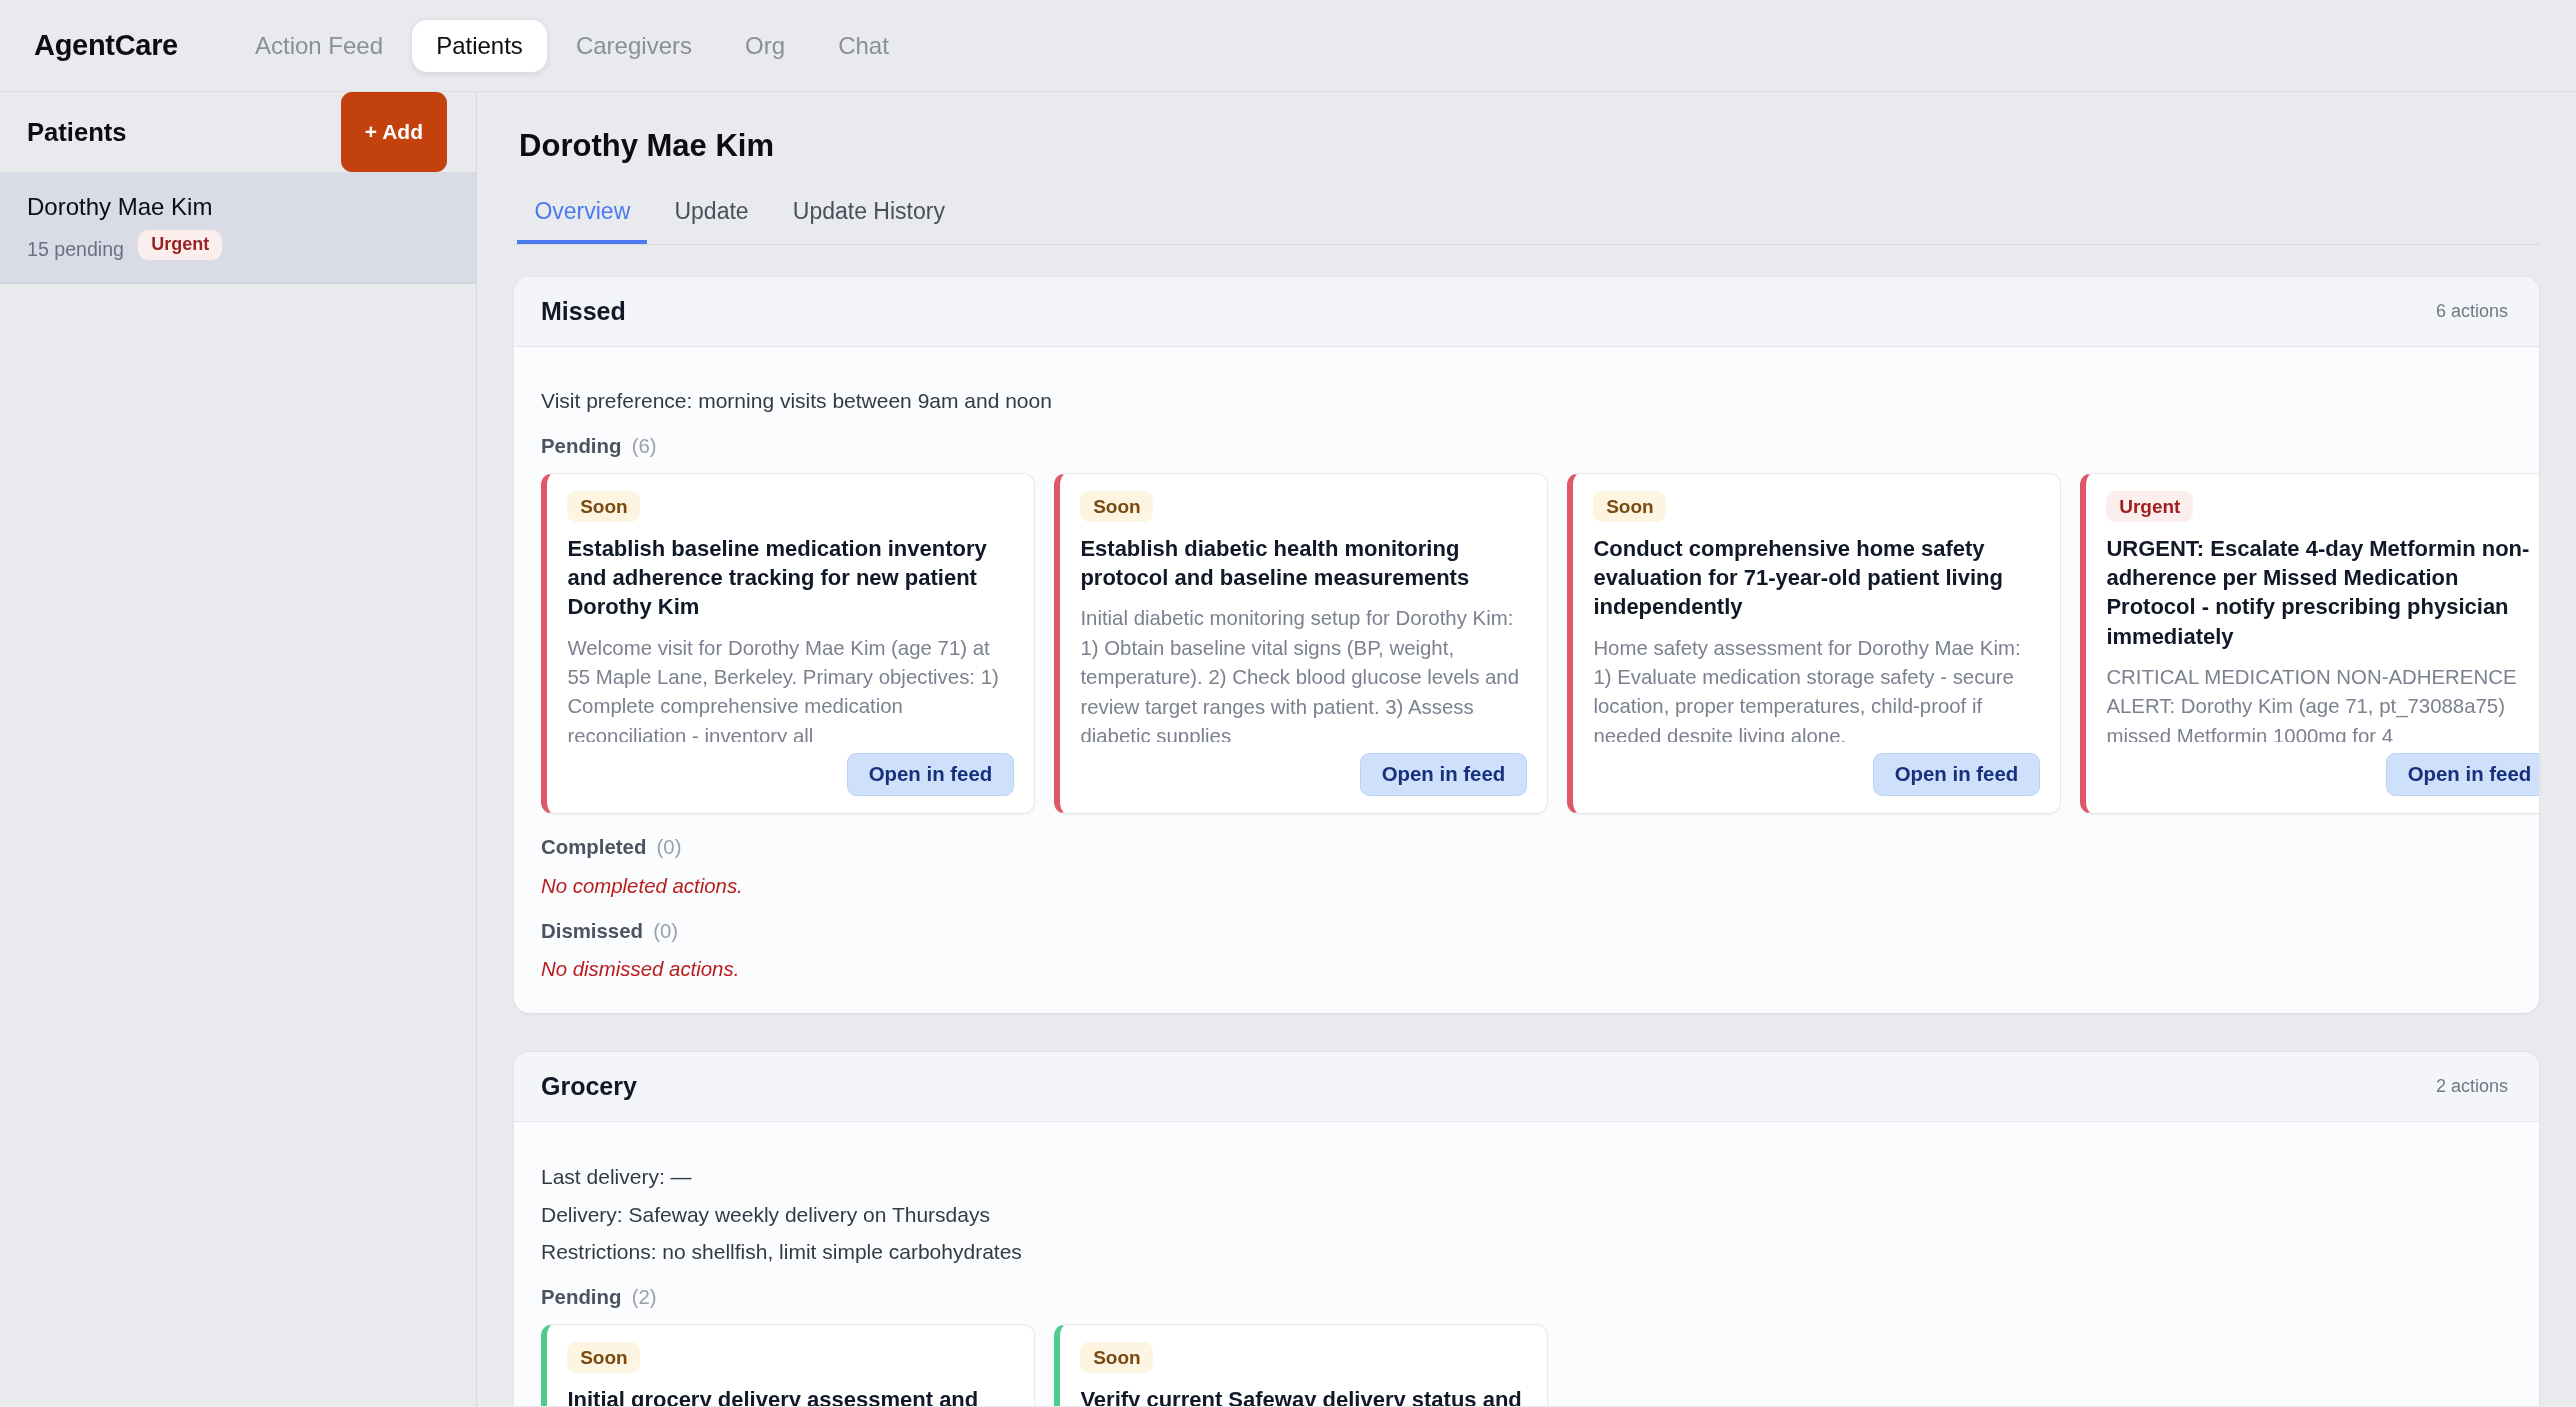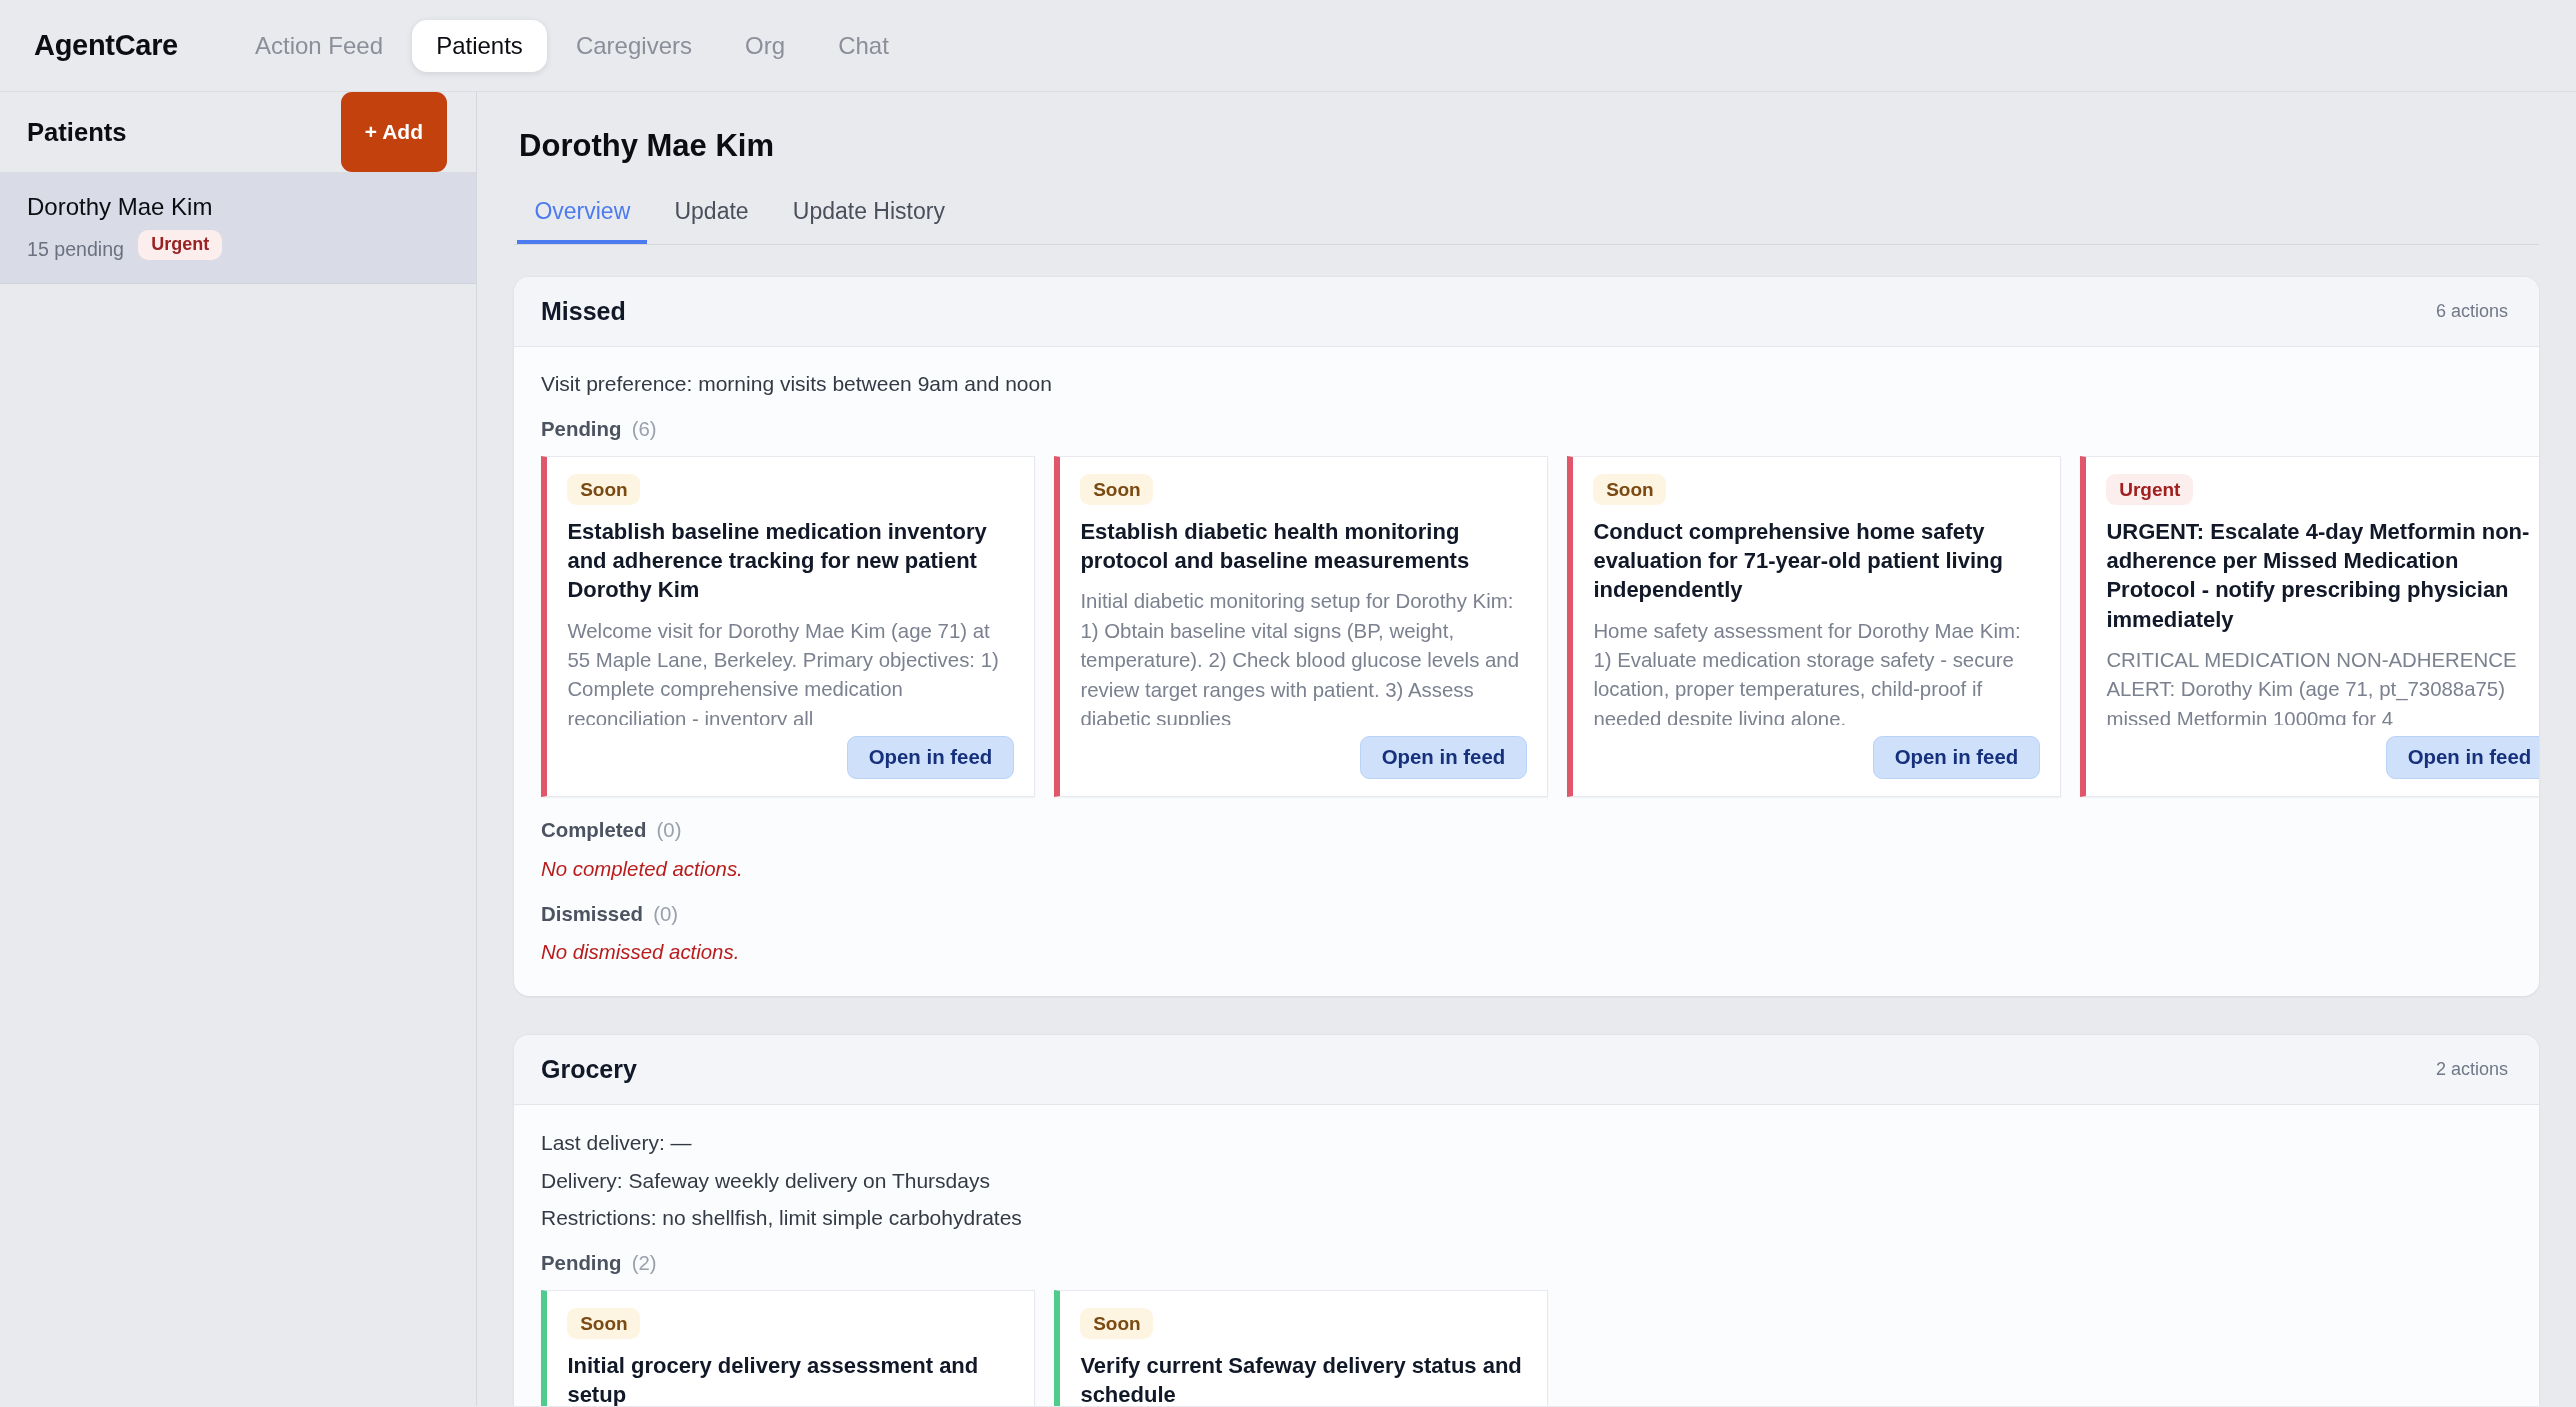--- a/index.html
+++ b/index.html
@@ -126,39 +126,39 @@
     background: #f3f5f8;
     border-bottom: 0.9px solid #e2e5ea;
     height: 70px;
     display: flex;
     align-items: center;
     justify-content: space-between;
     padding: 0 31px 0 27px;
   }
   .panel-title { font-size: 25px; font-weight: 700; color: #111827; }
   .panel-count { font-size: 18px; color: #717888; }
-  .panel-body { padding: 25.6px 27px 29px 27px; }
+  .panel-body { padding: 25.6px 27px 29px 27px; margin-top: 17px; }
 
   .meta-line { font-size: 21px; color: #343a45; margin-bottom: 13.6px; }
   .meta-line:last-of-type { margin-bottom: 0; }
 
   .group-label { margin-top: 22px; margin-bottom: 15.3px; font-size: 0; }
   .group-label .gl-name { font-size: 20.4px; font-weight: 700; color: #4b5260; }
   .group-label .gl-count { font-size: 20.4px; color: #9aa0ac; margin-left: 10.2px; }
   .empty-note { font-size: 20.4px; font-style: italic; color: #b91c1c; margin-bottom: 3.4px; }
 
   
   .cards { display: flex; gap: 19px; }
   .card {
     width: 494px;
     flex: none;
     background: #ffffff;
     border: 0.9px solid #e7e9ee;
     border-left: 6px solid #e0566b;
-    border-radius: 0;
+    border-radius: 12px;
     padding: 17px 20.4px 17px 20.4px;
     height: 341px;
     display: flex;
     flex-direction: column;
     box-shadow: 0 0.9px 1.7px rgba(20,25,40,0.05);
     overflow: hidden;
   }
   .card.green { border-left-color: #4ecb8d; }
   .chip {
     align-self: flex-start;

